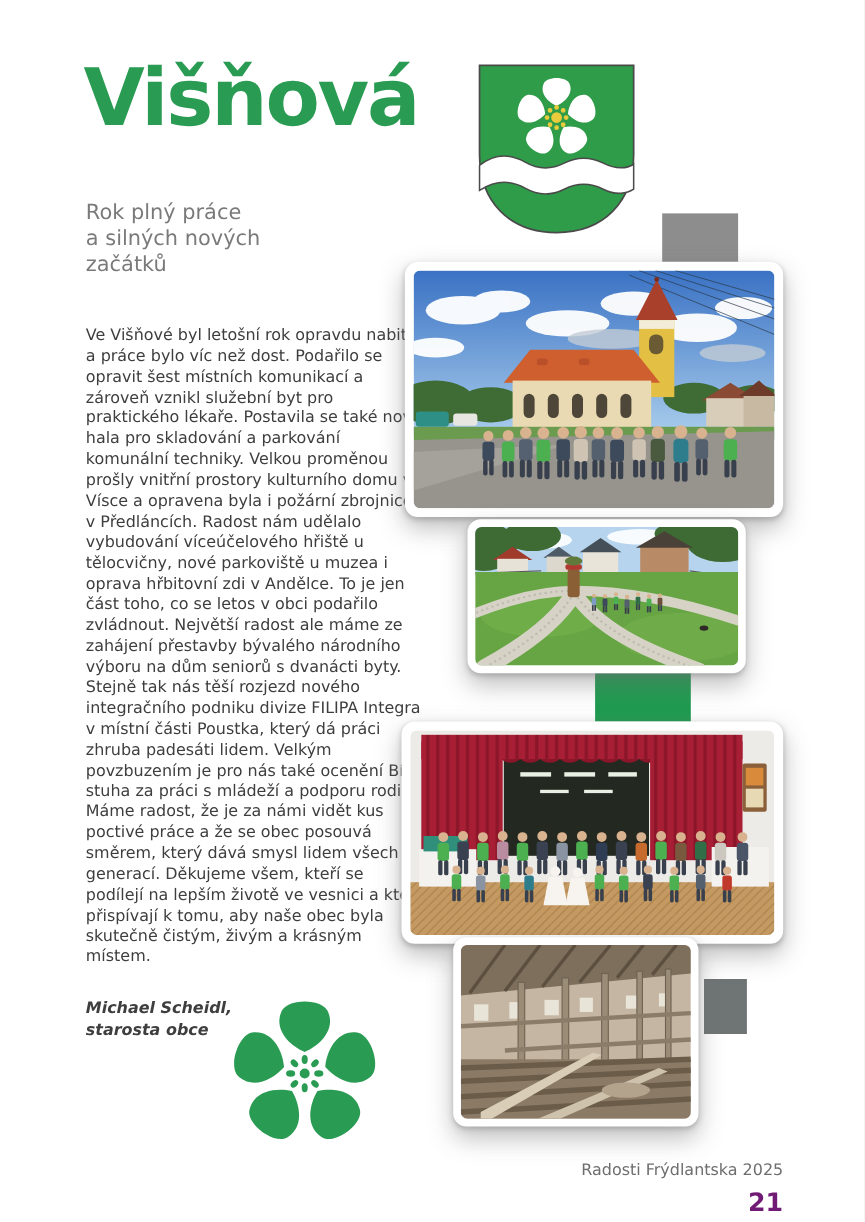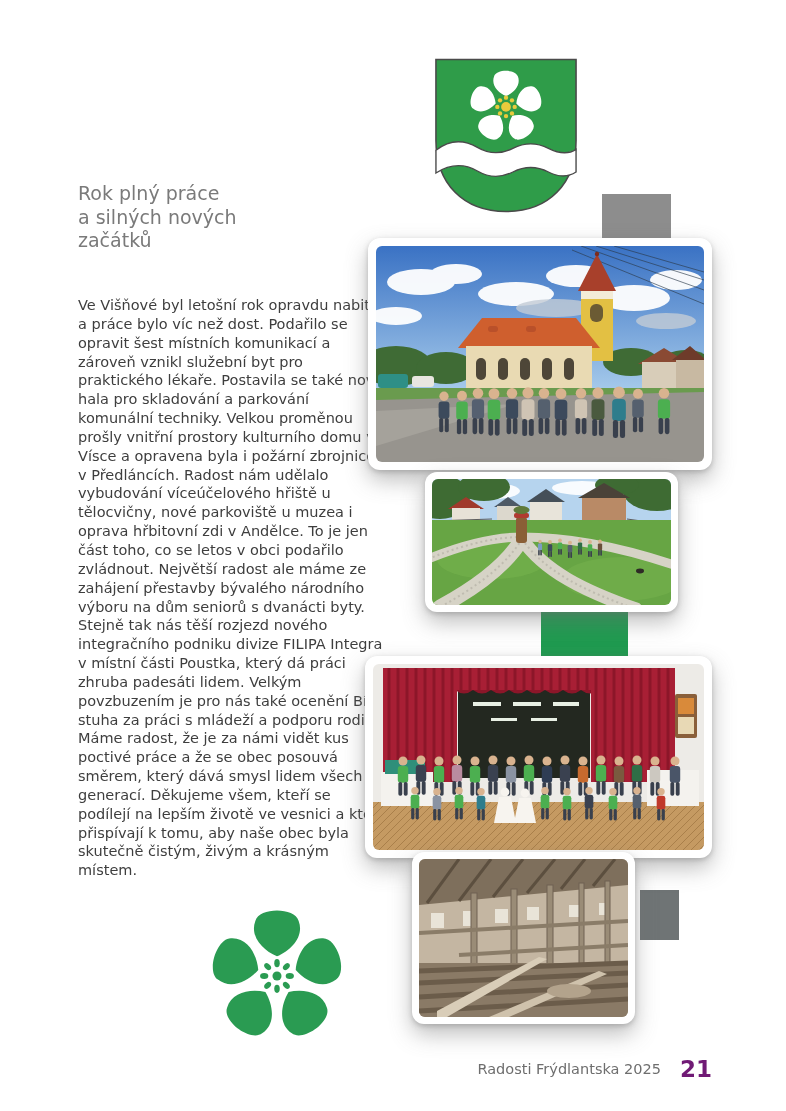--- a/index.html
+++ b/index.html
@@ -46,30 +46,31 @@
   .photo{
     position:absolute;background:#ffffff;border-radius:12px;
     box-shadow:0 10px 22px rgba(110,110,110,.45),0 2px 5px rgba(110,110,110,.35);
   }
   .photo svg{display:block;border-radius:6px;}
   .photo-church{left:368px;top:238px;padding:8px;z-index:2;}
   .photo-park{left:425px;top:472px;padding:7px;z-index:3;}
   .photo-hall{left:365px;top:656px;padding:8px;z-index:3;}
   .photo-attic{left:412px;top:852px;padding:7px;z-index:4;}
   .footer{
-    position:absolute;right:74px;top:1056px;display:flex;align-items:center;gap:19px;
+    position:absolute;right:74px;top:1056px;display:flex;align-items:flex-end;gap:9px;flex-direction:column;
   }
   .footer .magazine{font-size:14.5px;color:var(--footer_gray);}
   .footer .pagenum{font-size:23px;font-weight:bold;color:#701a75;}
 </style>
 </head>
 <body>
 
 <div class="page">
 
+  <h1 class="title">Višňová</h1>
 
   <svg class="coat-of-arms" viewBox="0 0 150 162" aria-hidden="true">
     <defs>
       <path id="petal" d="M80 60 C 66 54 52 40 58 24 C 62 10 98 10 102 24 C 108 40 94 54 80 60 Z"></path>
     </defs>
     <path d="M4 4 H146 V86 C146 130 118 158 75 158 C32 158 4 130 4 86 Z" fill="#2f9c49" stroke="#4a4a4a" stroke-width="1.6"></path>
     <path d="M4 96 C 18 85 32 85 46 93 C 58 100 70 100 82 94 C 94 88 106 88 118 94 C 130 100 140 99 146 95 L146 118 C 140 122 130 124 118 118 C 106 112 94 112 82 118 C 70 124 58 124 46 117 C 32 109 18 110 4 119 Z" fill="#ffffff" stroke="#4a4a4a" stroke-width="1.4"></path>
     <g transform="translate(75 52) scale(0.55) translate(-80 -80)">
       <use href="#petal" fill="#ffffff"></use>
       <use href="#petal" fill="#ffffff" transform="rotate(72 80 80)"></use>
@@ -89,20 +90,24 @@
       </g>
     </g>
   </svg>
 
   <p class="subtitle">Rok plný práce
 a silných nových
 začátků</p>
 
   <p class="body-text">Ve Višňové byl letošní rok opravdu nabitý a práce bylo víc než dost. Podařilo se opravit šest místních komunikací a zároveň vznikl služební byt pro praktického lékaře. Postavila se také nová hala pro skladování a parkování komunální techniky. Velkou proměnou prošly vnitřní prostory kulturního domu ve Vísce a opravena byla i požární zbrojnice v Předláncích. Radost nám udělalo vybudování víceúčelového hřiště u tělocvičny, nové parkoviště u muzea i oprava hřbitovní zdi v Andělce. To je jen část toho, co se letos v obci podařilo zvládnout. Největší radost ale máme ze zahájení přestavby bývalého národního výboru na dům seniorů s dvanácti byty. Stejně tak nás těší rozjezd nového integračního podniku divize FILIPA Integra v místní části Poustka, který dá práci zhruba padesáti lidem. Velkým povzbuzením je pro nás také ocenění Bílá stuha za práci s mládeží a podporu rodin. Máme radost, že je za námi vidět kus poctivé práce a že se obec posouvá směrem, který dává smysl lidem všech generací.  Děkujeme všem, kteří se podílejí na lepším životě ve vesnici a kteří přispívají k tomu, aby naše obec byla skutečně čistým, živým a krásným místem.</p>
 
+  <div class="signature">
+    <div>Michael Scheidl,</div>
+    <div>starosta obce</div>
+  </div>
 
   <div class="decor gray-top"></div>
   <div class="decor green-mid"></div>
   <div class="decor gray-bottom"></div>
 
   <figure class="photo photo-church" style="margin:0">
     <svg width="328" height="216" viewBox="0 0 328 216" aria-hidden="true">
       <defs>
         <linearGradient id="sky1" x1="0" y1="0" x2="0" y2="1">
           <stop offset="0" stop-color="#3a72c4"></stop>

